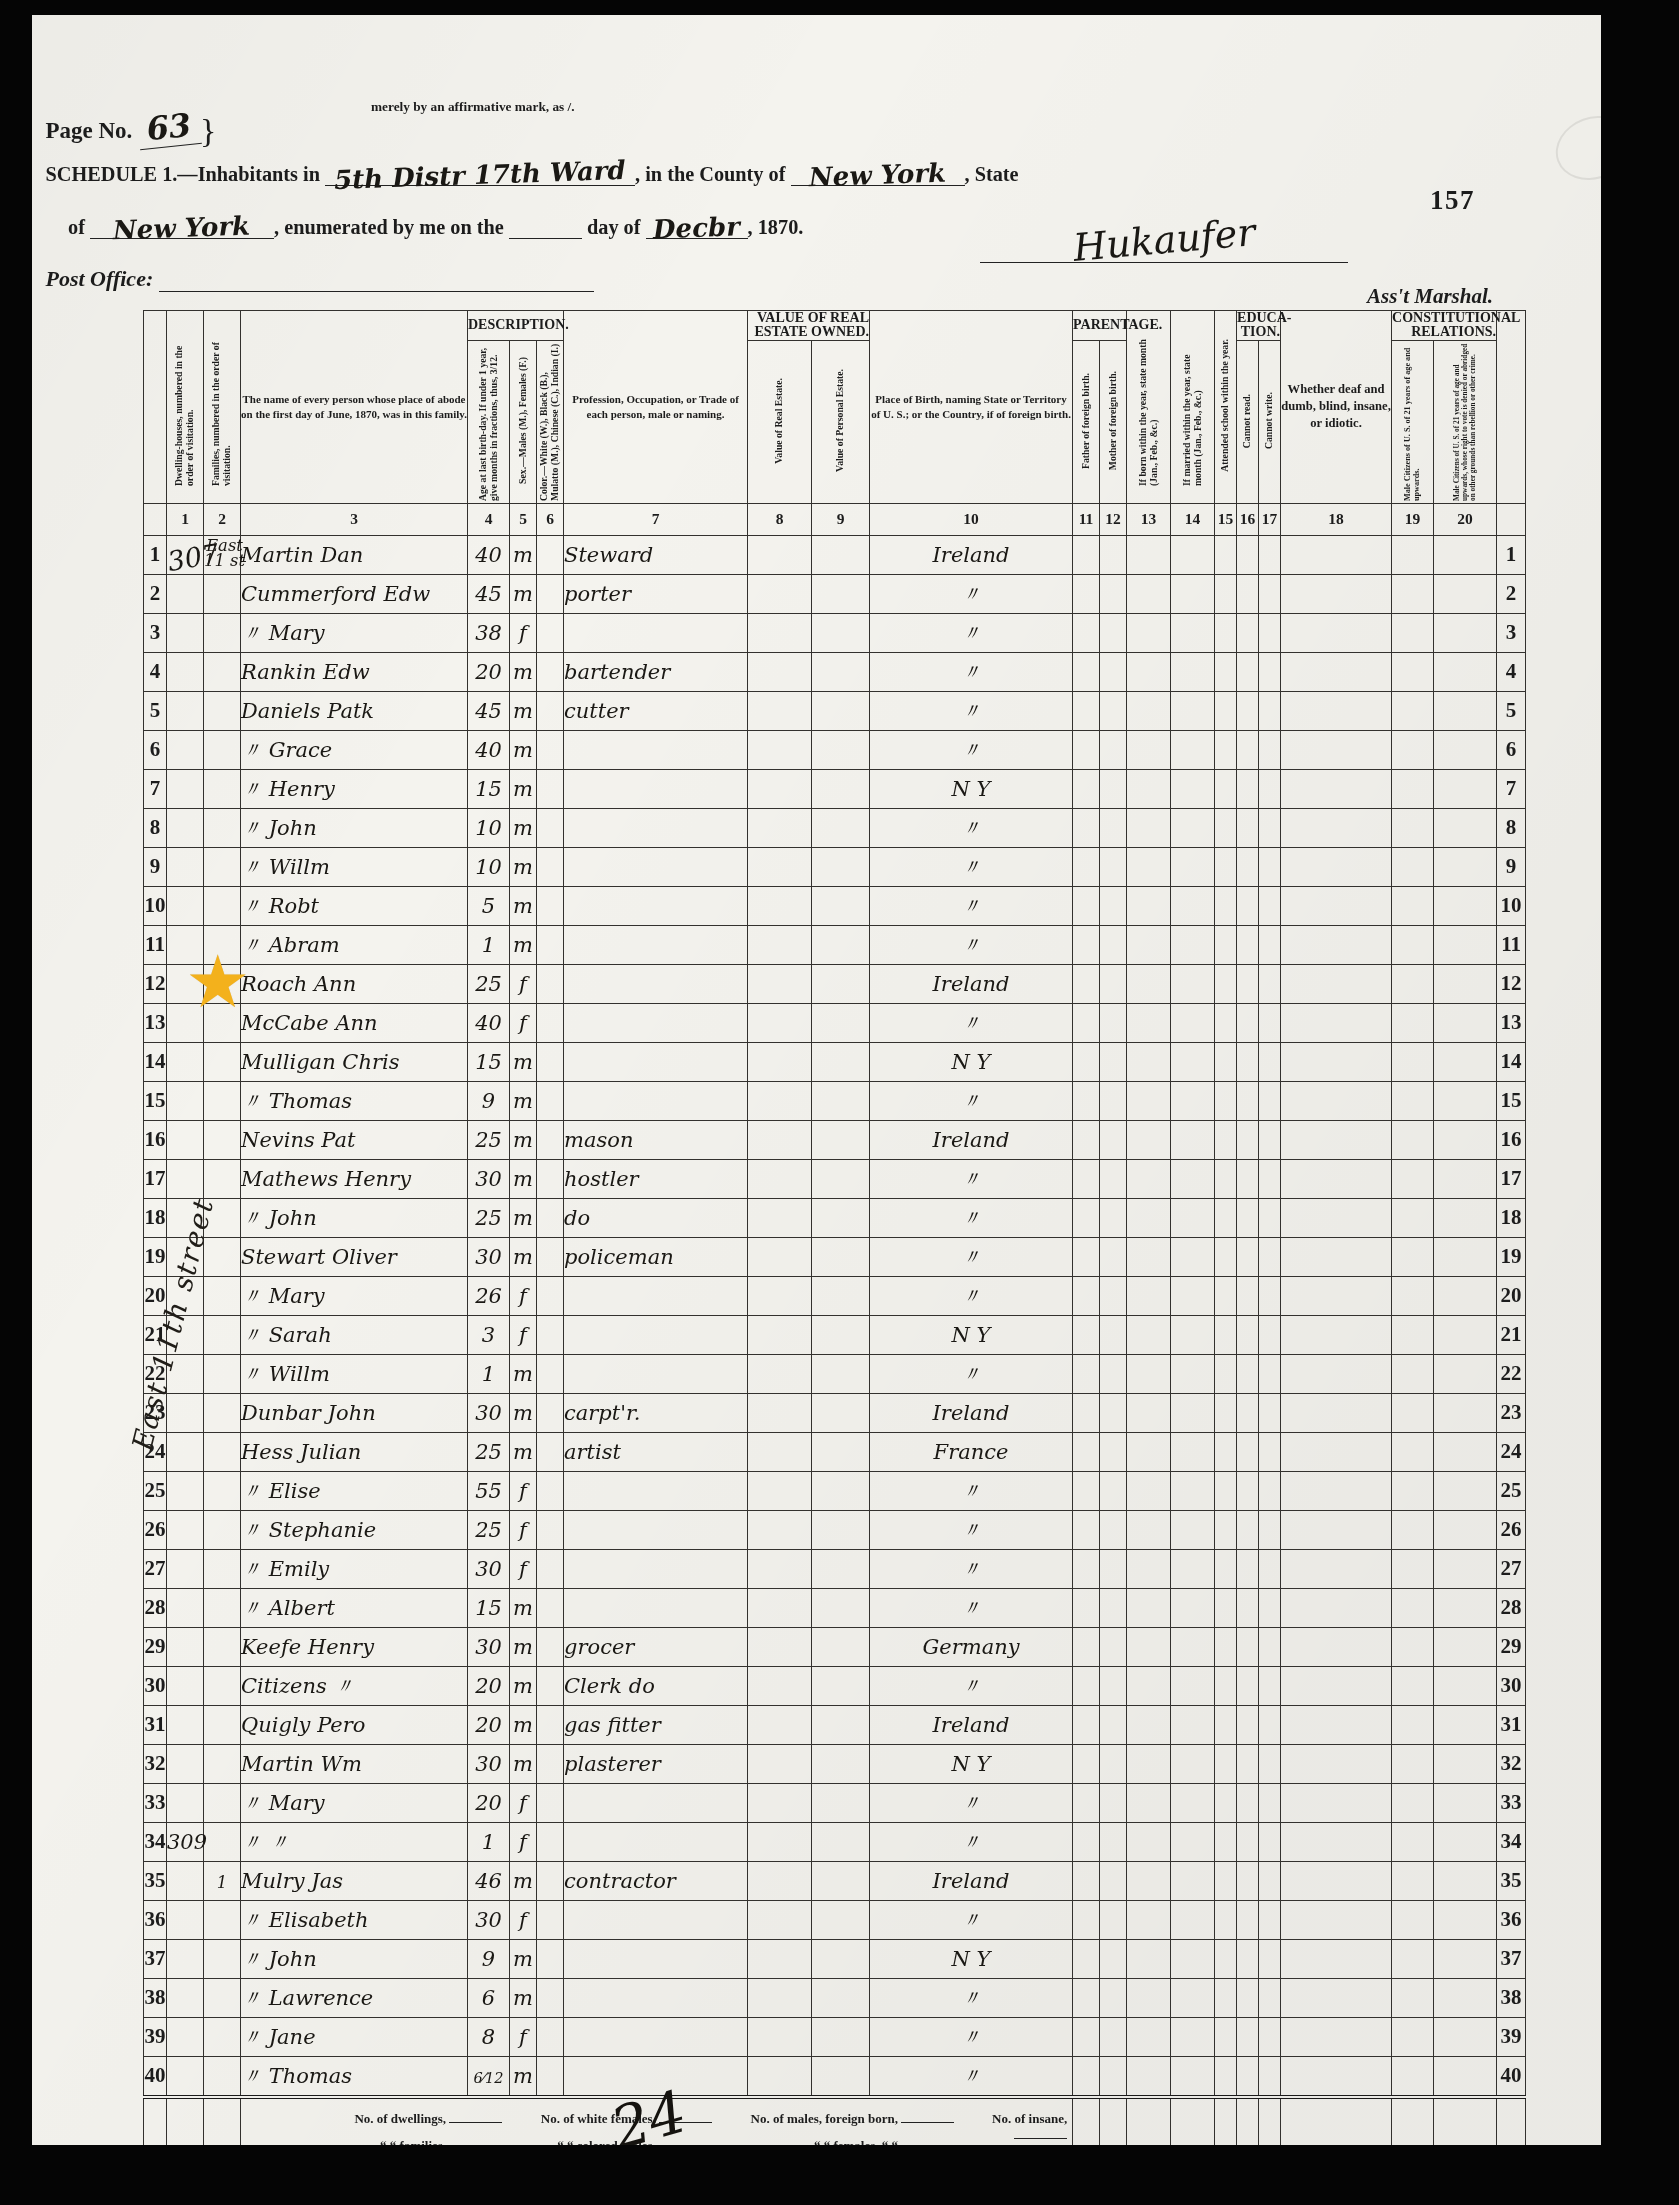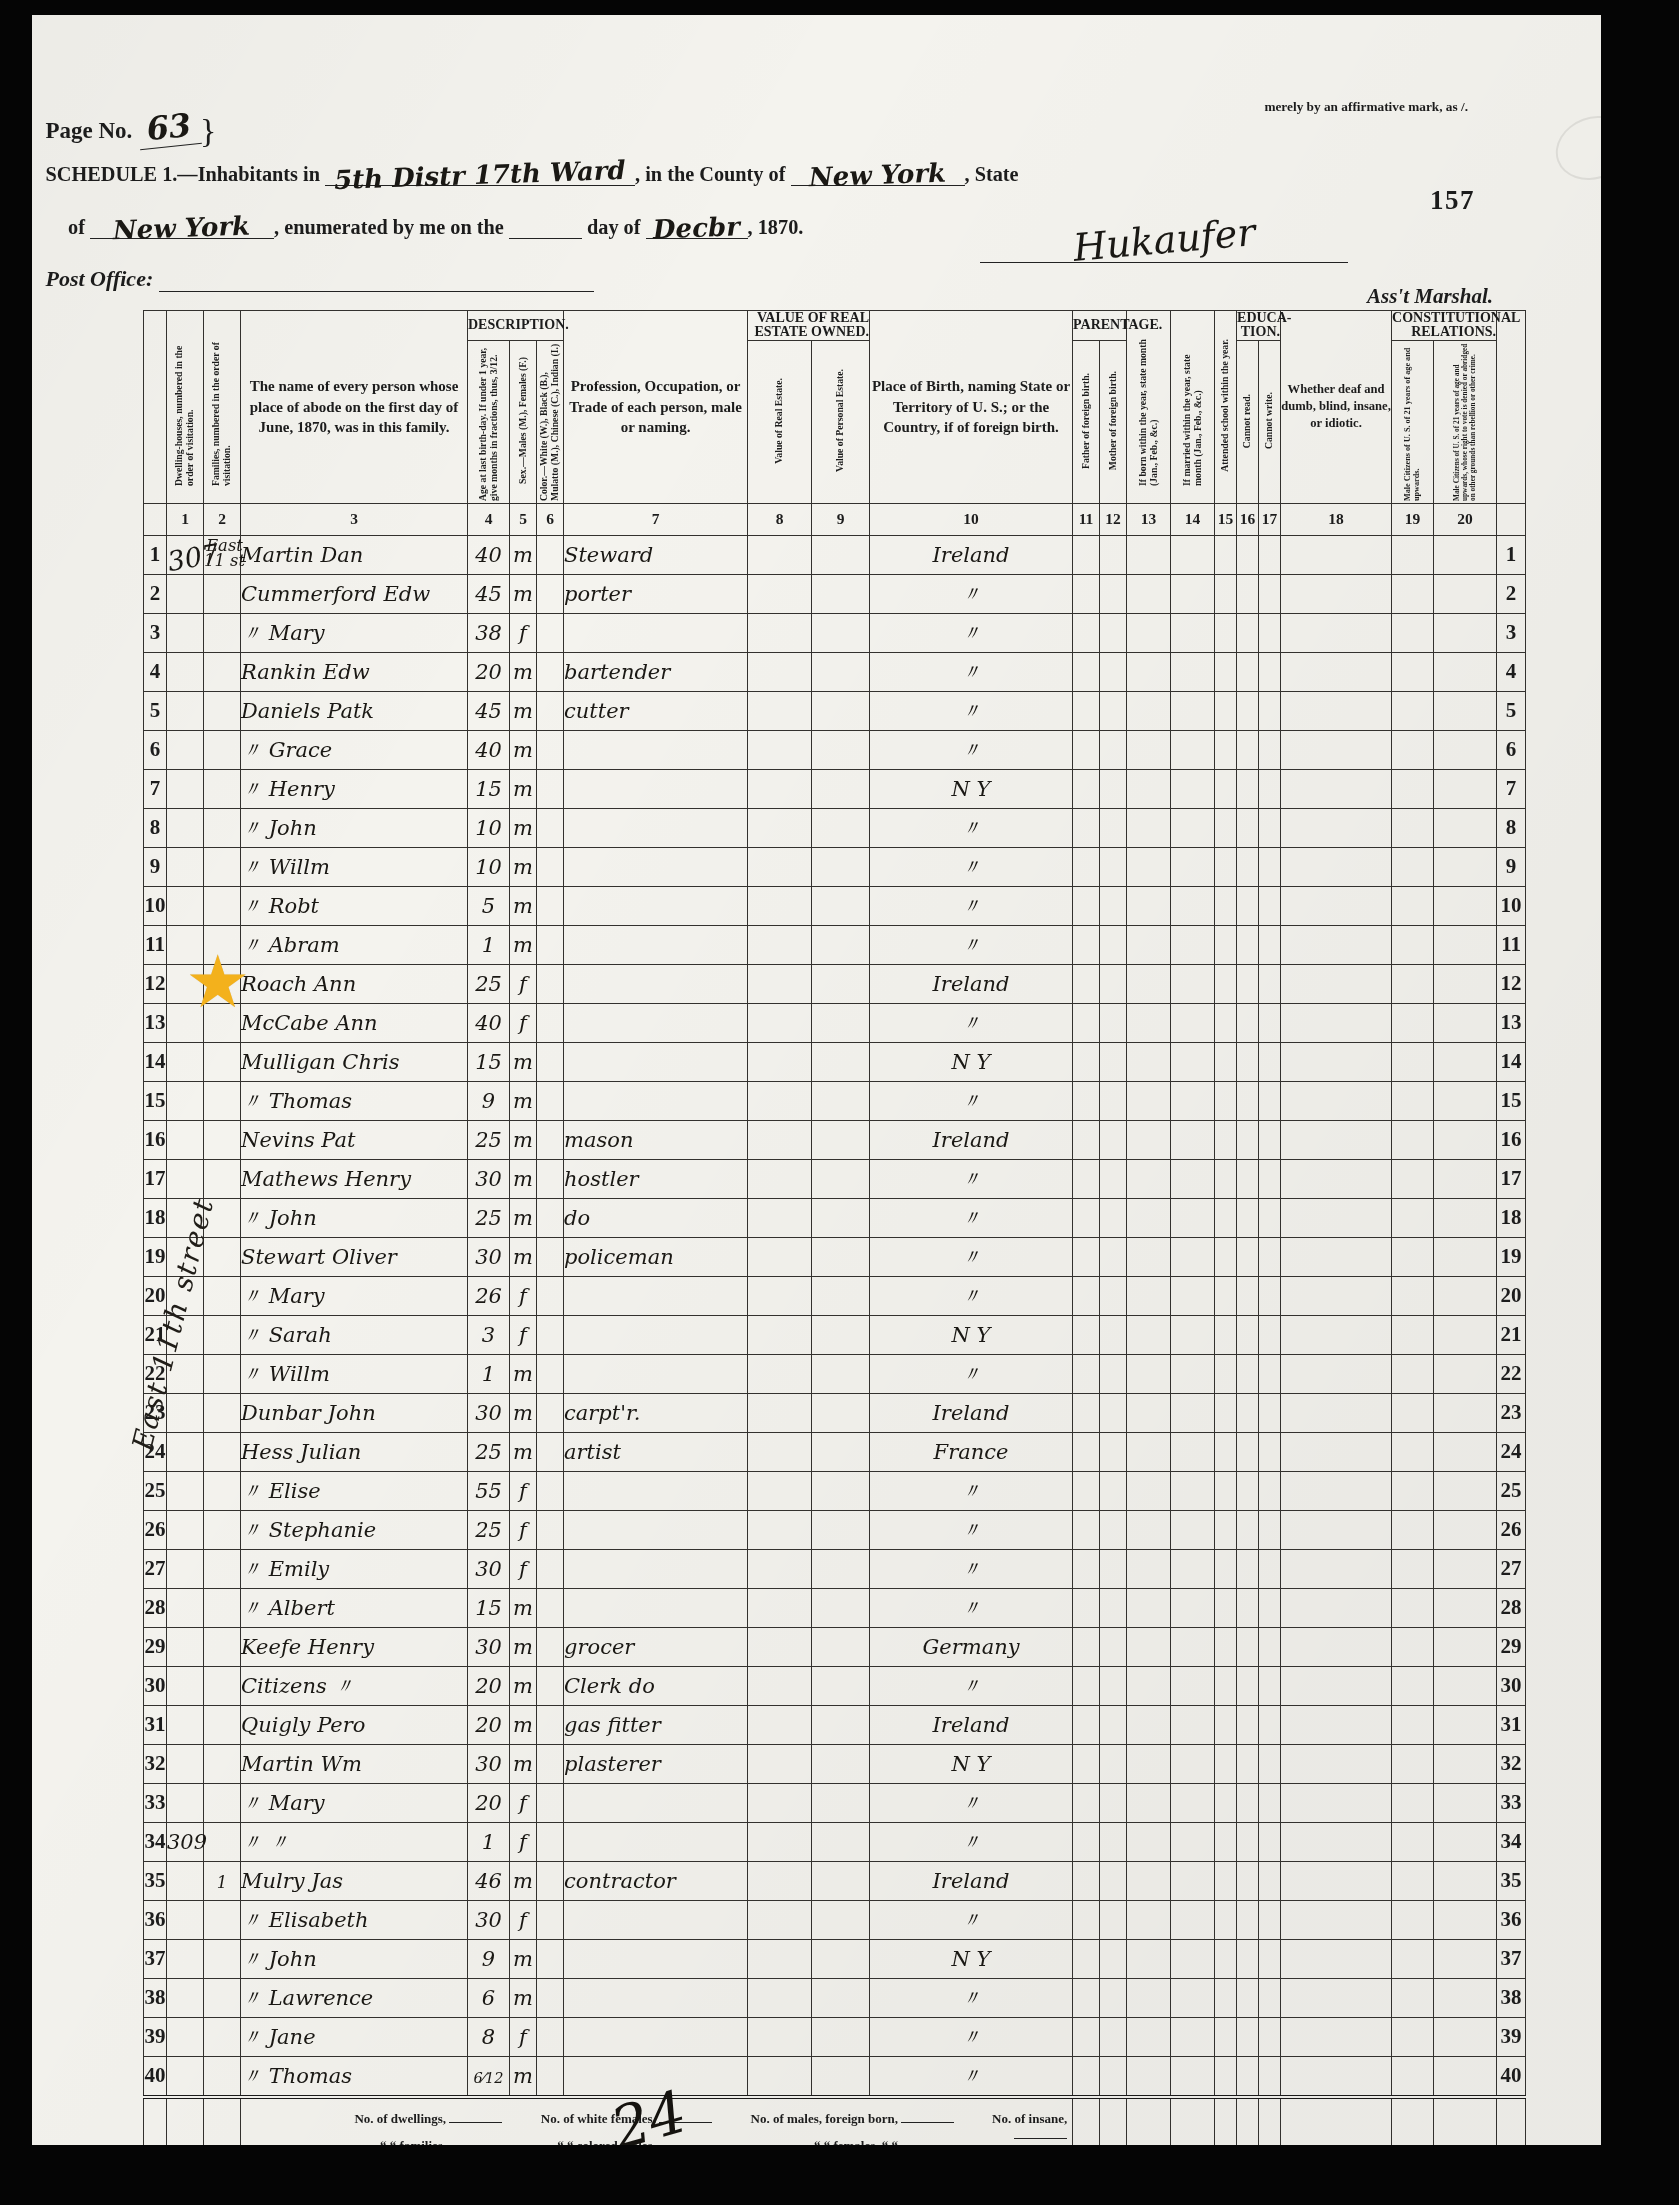--- a/index.html
+++ b/index.html
@@ -7,37 +7,37 @@
   .photo-frame{position:absolute;inset:0;background:#050505;}
   .paper{position:absolute;left:32px;top:14.5px;width:1569px;height:2130px;background:#f4f3ee;overflow:hidden;}
   .paper:before{content:"";position:absolute;inset:0;background:linear-gradient(120deg,rgba(0,0,0,.03),rgba(0,0,0,0) 30%,rgba(0,0,0,.04) 80%);pointer-events:none;}
 
   
   .page-no{position:absolute;left:13.5px;top:93px;font-size:23px;font-weight:bold;white-space:nowrap;}
   .hw{font-family:"DejaVu Serif",serif;font-style:italic;color:#1a1814;}
   .page-no .hw{font-size:32px;display:inline-block;transform:rotate(-6deg);border-bottom:1.5px solid #222;padding:0 8.7px;}
   .page-no .brace{font-weight:normal;font-size:34px;vertical-align:-3.9px;}
   .inquiry{position:absolute;left:339px;top:82px;width:1170px;font-weight:bold;font-size:13.3px;line-height:1.45;}
-  .inquiry .l2{text-align:right;padding-right:73px;}
+  .inquiry .l2{padding-right:73px;}
   .stamp{position:absolute;left:1398px;top:170px;font-size:27px;font-weight:bold;letter-spacing:1.5px;}
   .schedline{position:absolute;left:13.5px;white-space:nowrap;font-size:20.3px;font-weight:bold;}
   .blank{display:inline-block;border-bottom:1.5px solid #222;text-align:center;vertical-align:bottom;line-height:1;}
   .blank .hw{font-size:26px;display:inline-block;transform:translateY(2.9px) rotate(-2deg);}
   .postline{position:absolute;left:13.5px;top:251px;font-size:22px;font-weight:bold;font-style:italic;}
   .sigwrap{position:absolute;left:948px;top:203px;width:368px;border-bottom:1.9px solid #222;text-align:center;}
   .sigwrap .hw{font-size:38px;display:inline-block;transform:rotate(-5deg);}
   .marshal{position:absolute;left:1335px;top:225px;font-size:21px;font-weight:bold;font-style:italic;margin-top:44px;}
 
   
   table.census{position:absolute;left:111px;top:295px;width:1383px;border-collapse:collapse;table-layout:fixed;}
   table.census td{border:1px solid #33312e;padding:0;overflow:visible;}
   td.grp{font-weight:bold;font-size:14px;text-align:right;vertical-align:middle;line-height:1.05;height:27px;margin-top:28px;}
   td.vt,td.txt{vertical-align:middle;text-align:center;}
   .vspan{writing-mode:vertical-rl;transform:rotate(180deg);display:inline-block;max-height:160px;font-weight:bold;font-size:9.7px;line-height:1.12;text-align:left;}
-  td.txt{font-weight:bold;font-size:15px;line-height:1.35;padding:2.9px 6.8px;}
+  td.txt{font-weight:bold;font-size:11px;line-height:1.35;padding:2.9px 6.8px;}
   td.num{height:31px;text-align:center;font-weight:bold;font-size:15.5px;border-bottom:3.9px double #222;}
   tr.body td{height:38px;font-size:21px;white-space:nowrap;}
   td.rn{text-align:center;font-weight:bold;font-size:15px;font-family:"Liberation Serif",serif;}
   td.namec{padding-left:13.5px;}
   td.c{text-align:center;}
   td.occ{padding-left:26.6px;font-size:20.3px;}
   tr.last td{border-bottom:4.4px double #1a1a1a;}
   .bigdw{font-size:27px;display:inline-block;transform:rotate(-10deg) translateY(2.9px);}
   .famnote{position:relative;font-size:16.4px;line-height:.9;display:inline-block;}
   .famnote span{display:block;}

